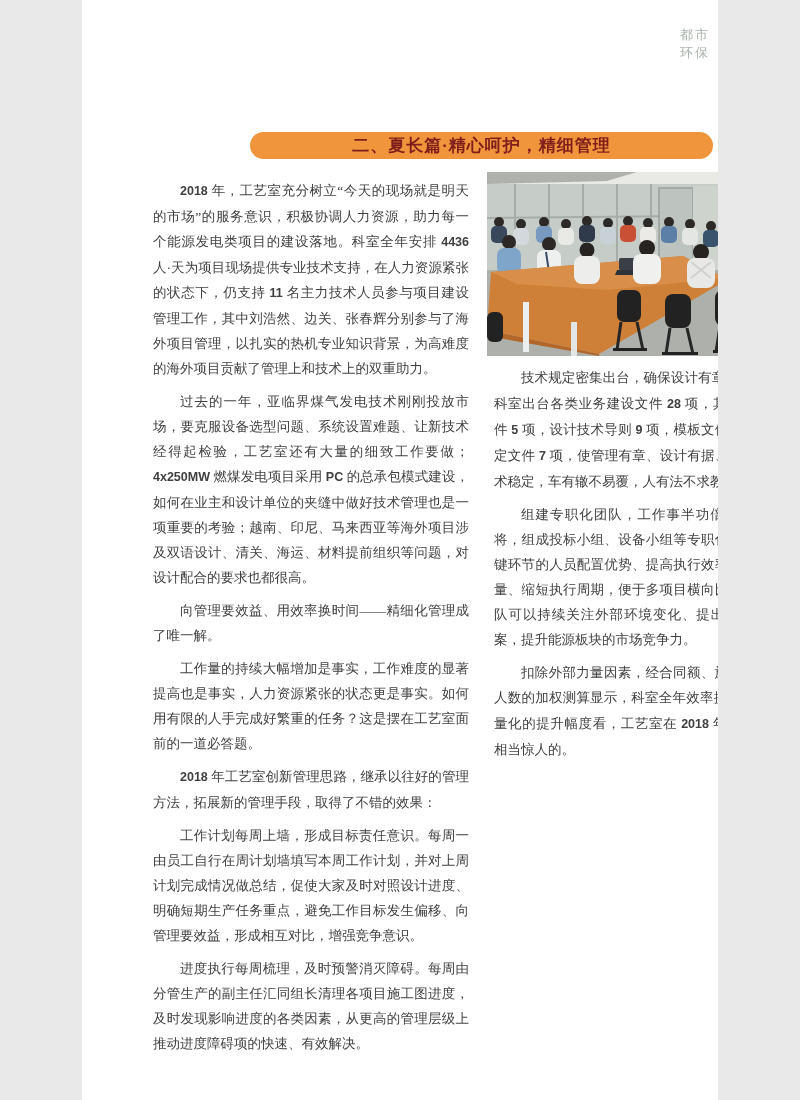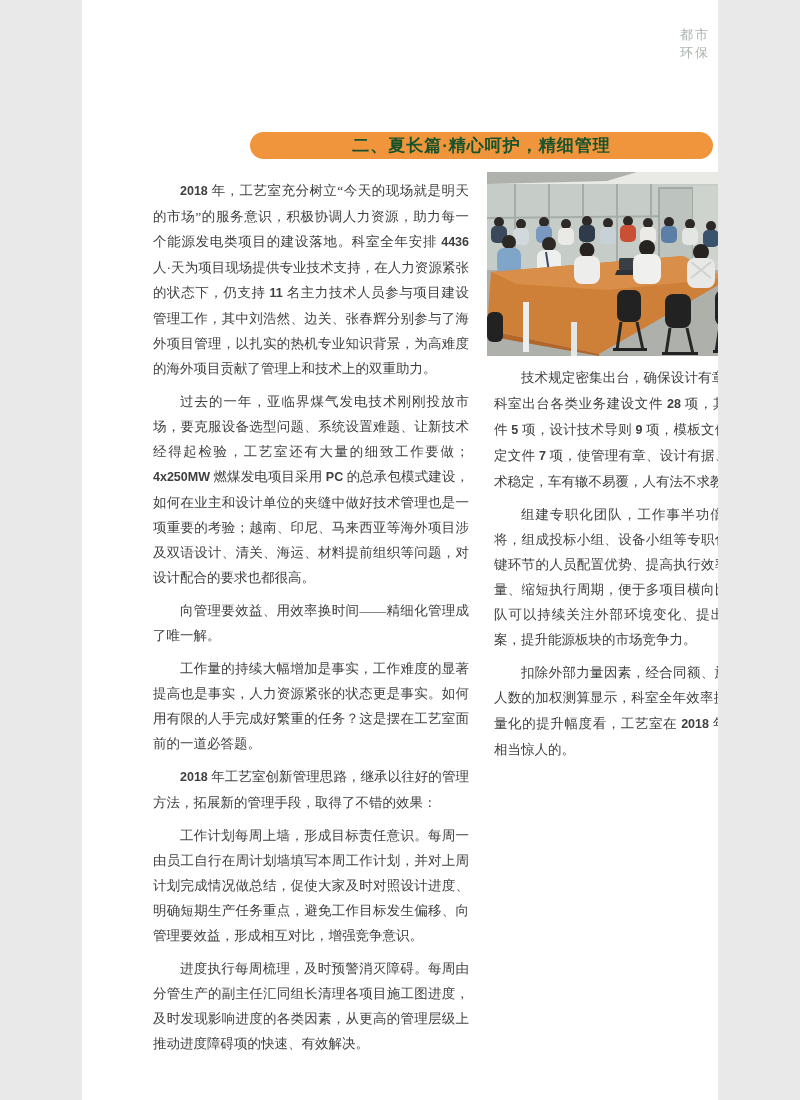--- a/index.html
+++ b/index.html
@@ -38,21 +38,21 @@
     font-size:13px; line-height:19px; padding-left:1px;
   }
   .page-num-notch {
     position:absolute; left:751px; top:70px; width:5px; height:5px;
     background:#ffffff; border:1px solid #dfe8e6;
   }
   
   .banner {
     position:absolute; left:168px; top:132px; width:463px; height:27px;
     background:#f0953b; border-radius:14px;
-    color:#14532d; font-family:"Liberation Sans", sans-serif;
+    color:#7f1d1d; font-family:"Liberation Sans", sans-serif;
     font-weight:bold; font-size:17px; letter-spacing:1px;
     text-align:center; line-height:27px;
   }
   
   .columns {
     position:absolute; left:63px; top:170px; width:674px;
     display:flex; gap:9px;
   }
   .col { width:333px; }
   .para {

